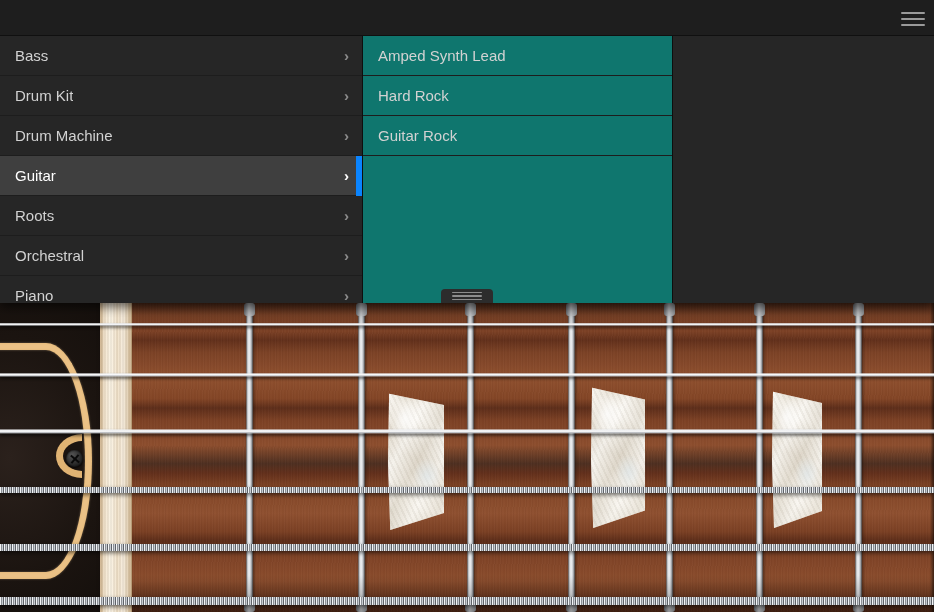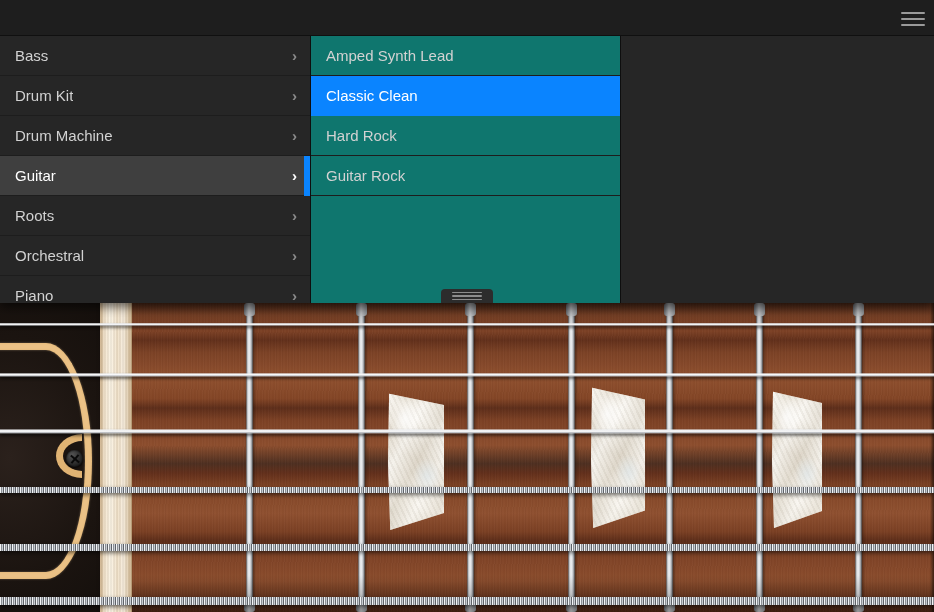--- a/index.html
+++ b/index.html
@@ -232,21 +232,21 @@
   .columns {
     position: absolute;
     left: 0; top: 36px; right: 0; bottom: 0;
     display: flex;
   }
   .col {
     height: 100%;
     overflow: hidden;
     position: relative;
   }
-  .col-1 { width: 311px; background: #262626; border-right: 1px solid #0e0e0e; text-align: right; }
+  .col-1 { width: 363px; background: #262626; border-right: 1px solid #0e0e0e; text-align: right; }
   .col-2 { width: 310px; background: #0f766e; border-right: 1px solid #0e0e0e; }
   .col-3 { flex: 1; background: #262626; }
 
   .row {
     height: 40px;
     display: flex; align-items: center;
     padding: 0 13px 0 15px;
     color: #d2d2d2;
     font-size: 15px;
     border-bottom: 1px solid #1d1d1d;
@@ -402,23 +402,20 @@
           </div>
           <div class="row">
             <span class="lbl">Piano</span>
             <span class="chev">›</span>
           </div>
         </div>
       <div class="col col-2" id="col2">
           <div class="row">
             <span class="lbl">Amped Synth Lead</span>
           </div>
-          <div class="row selected-blue">
-            <span class="lbl">Classic Clean</span>
-          </div>
           <div class="row">
             <span class="lbl">Hard Rock</span>
           </div>
           <div class="row">
             <span class="lbl">Guitar Rock</span>
           </div>
         </div>
       <div class="col col-3" id="col3"></div>
     </div>
 

